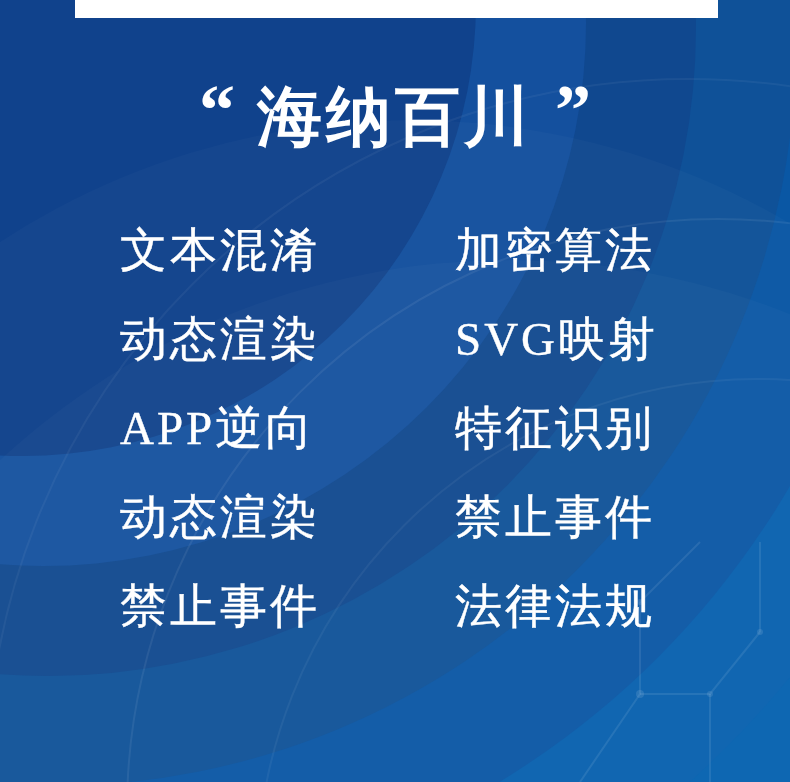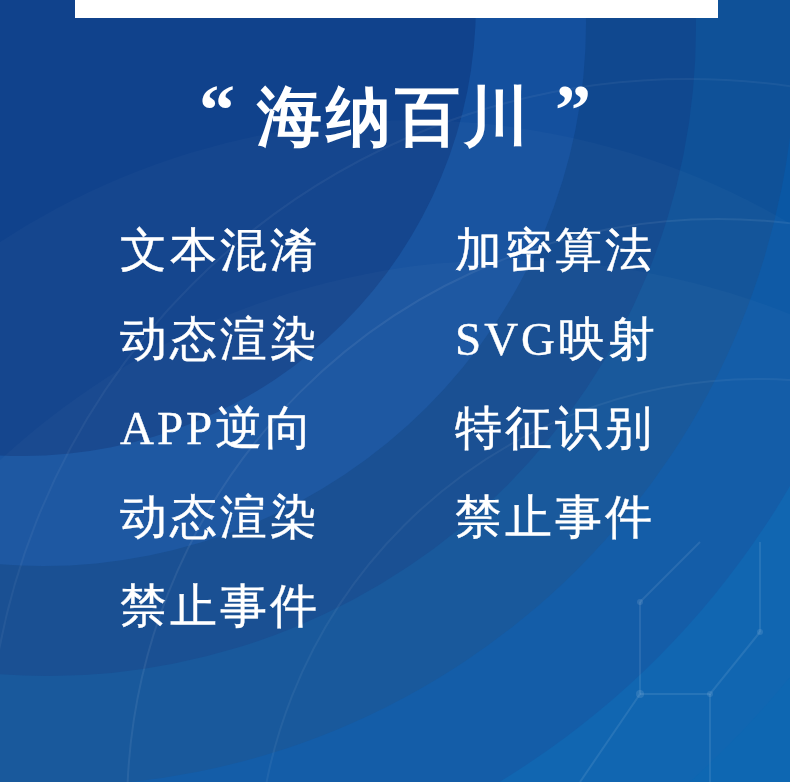--- a/index.html
+++ b/index.html
@@ -251,15 +251,16 @@
 
     <span class="kw">SVG映射</span>
 
     <span class="kw">APP逆向</span>
     <span class="kw">特征识别</span>
 
     <span class="kw">动态渲染</span>
     <span class="kw">禁止事件</span>
 
     <span class="kw">禁止事件</span>
+    <span class="kw">法律法规</span>
   </div>
 
 </div>
 
 </body></html>

